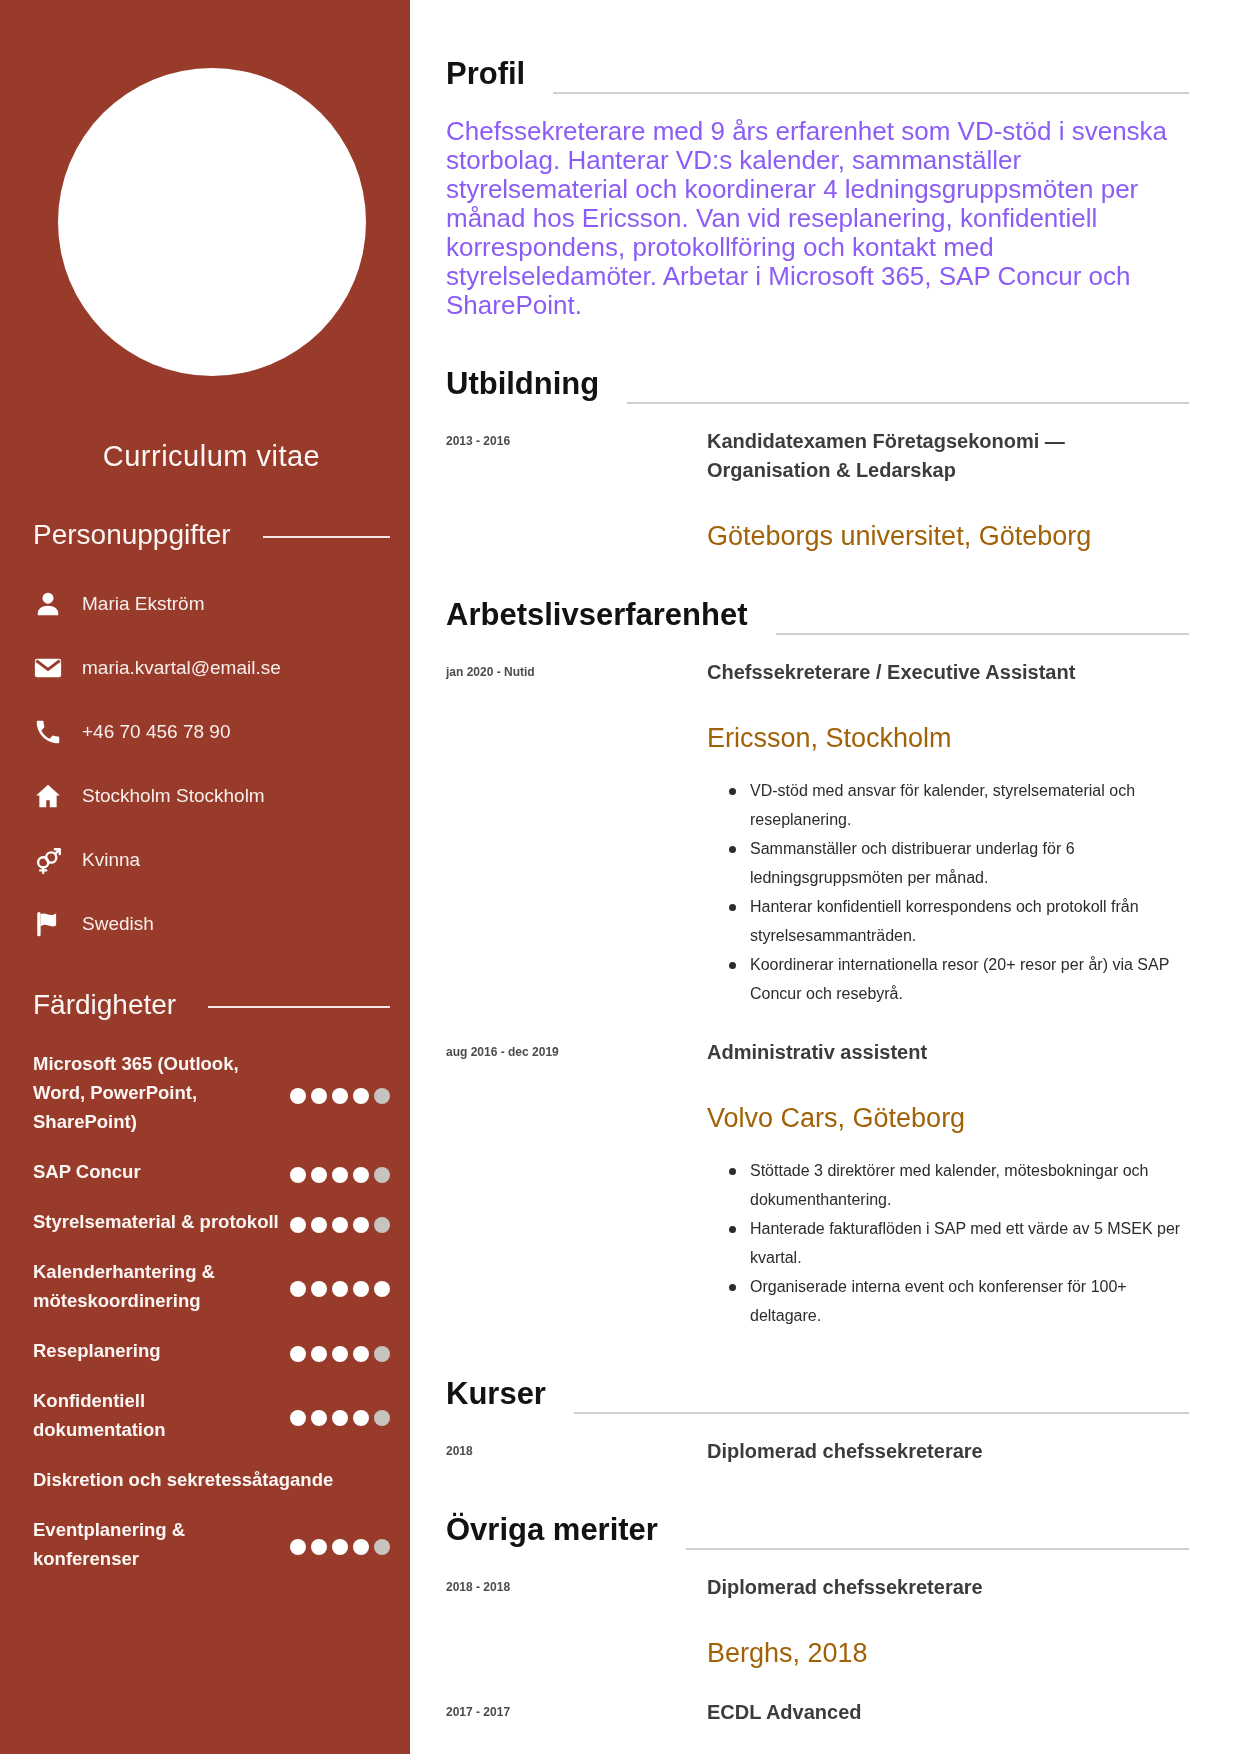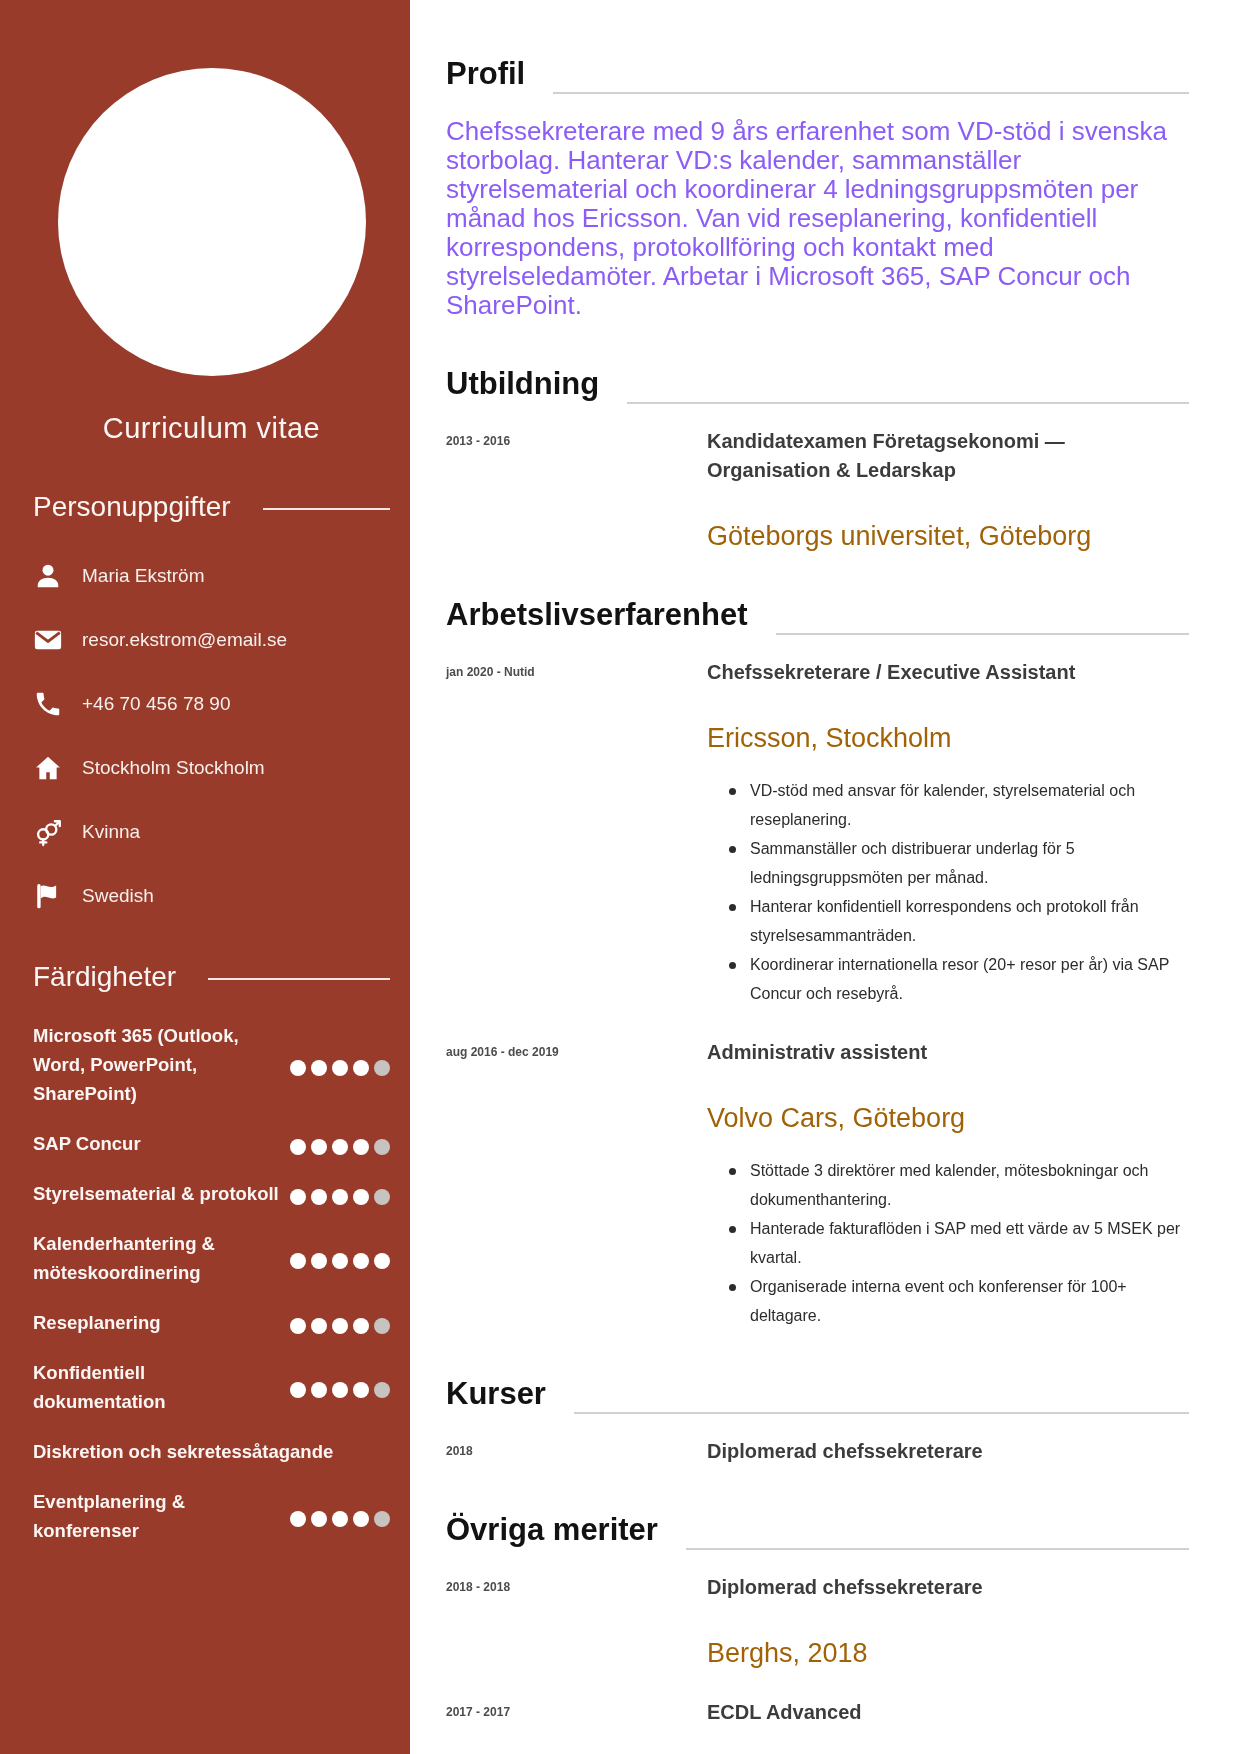--- a/index.html
+++ b/index.html
@@ -16,21 +16,21 @@
   .sidebar {
     width:410px; flex:0 0 410px; height:100%;
     background:#983b2b; color:#fbf6f4;
     padding:68px 20px 40px 33px;
   }
   .avatar {
     width:308px; height:308px; border-radius:50%;
     background:#ffffff; margin:0 auto;
   }
   .cv-title {
-    margin-top:36px; text-align:center;
+    margin-top:64px; text-align:center;
     font-size:29px; letter-spacing:.5px; color:#fbf6f4;
   }
   .side-heading {
     display:flex; align-items:center;
     font-size:28px; color:#fbf6f4;
   }
   .side-heading .rule {
     flex:1; height:2px; background:rgba(255,255,255,.88);
     margin-left:32px; margin-top:4px;
   }
@@ -97,21 +97,21 @@
           </span>
     <span class="ctext">Maria Ekström</span>
   </li>
         <li class="contact">
     <span class="cicon">
             <svg viewBox="0 0 24 24">
               <rect x="1.5" y="4.6" width="21" height="14.8" rx="1.8" fill="#fff"></rect>
               <path d="M2.6 6.1l9.4 7.1 9.4-7.1" fill="none" stroke="#983b2b" stroke-width="2.3"></path>
             </svg>
           </span>
-    <span class="ctext">resor.ekstrom@email.se</span>
+    <span class="ctext">maria.kvartal@email.se</span>
   </li>
         <li class="contact">
     <span class="cicon">
             <svg viewBox="0 0 24 24">
               <path fill="#fff" d="M6.62 10.79c1.44 2.83 3.76 5.14 6.59 6.59l2.2-2.2c.27-.27.67-.36 1.02-.24 1.12.37 2.33.57 3.57.57.55 0 1 .45 1 1V20c0 .55-.45 1-1 1-9.39 0-17-7.61-17-17 0-.55.45-1 1-1h3.5c.55 0 1 .45 1 1 0 1.25.2 2.45.57 3.57.11.35.03.74-.25 1.02l-2.2 2.2z"></path>
             </svg>
           </span>
     <span class="ctext">+46 70 456 78 90</span>
   </li>
         <li class="contact">
@@ -258,21 +258,21 @@
       <span class="sec-rule"></span>
     </h2>
     <div class="sec-body">
           <div class="entry">
     <div class="e-date">jan 2020 - Nutid</div>
     <div class="e-main">
       <div class="e-title">Chefssekreterare / Executive Assistant</div>
       <div class="e-sub">Ericsson, Stockholm</div>
       <ul class="e-bullets">
                 <li>VD-stöd med ansvar för kalender, styrelsematerial och reseplanering.</li>
-                <li>Sammanställer och distribuerar underlag för 5 ledningsgruppsmöten per månad.</li>
+                <li>Sammanställer och distribuerar underlag för 6 ledningsgruppsmöten per månad.</li>
                 <li>Hanterar konfidentiell korrespondens och protokoll från styrelsesammanträden.</li>
                 <li>Koordinerar internationella resor (20+ resor per år) via SAP Concur och resebyrå.</li>
               </ul>
     </div>
   </div>
           <div class="entry">
     <div class="e-date">aug 2016 - dec 2019</div>
     <div class="e-main">
       <div class="e-title">Administrativ assistent</div>
       <div class="e-sub">Volvo Cars, Göteborg</div>

